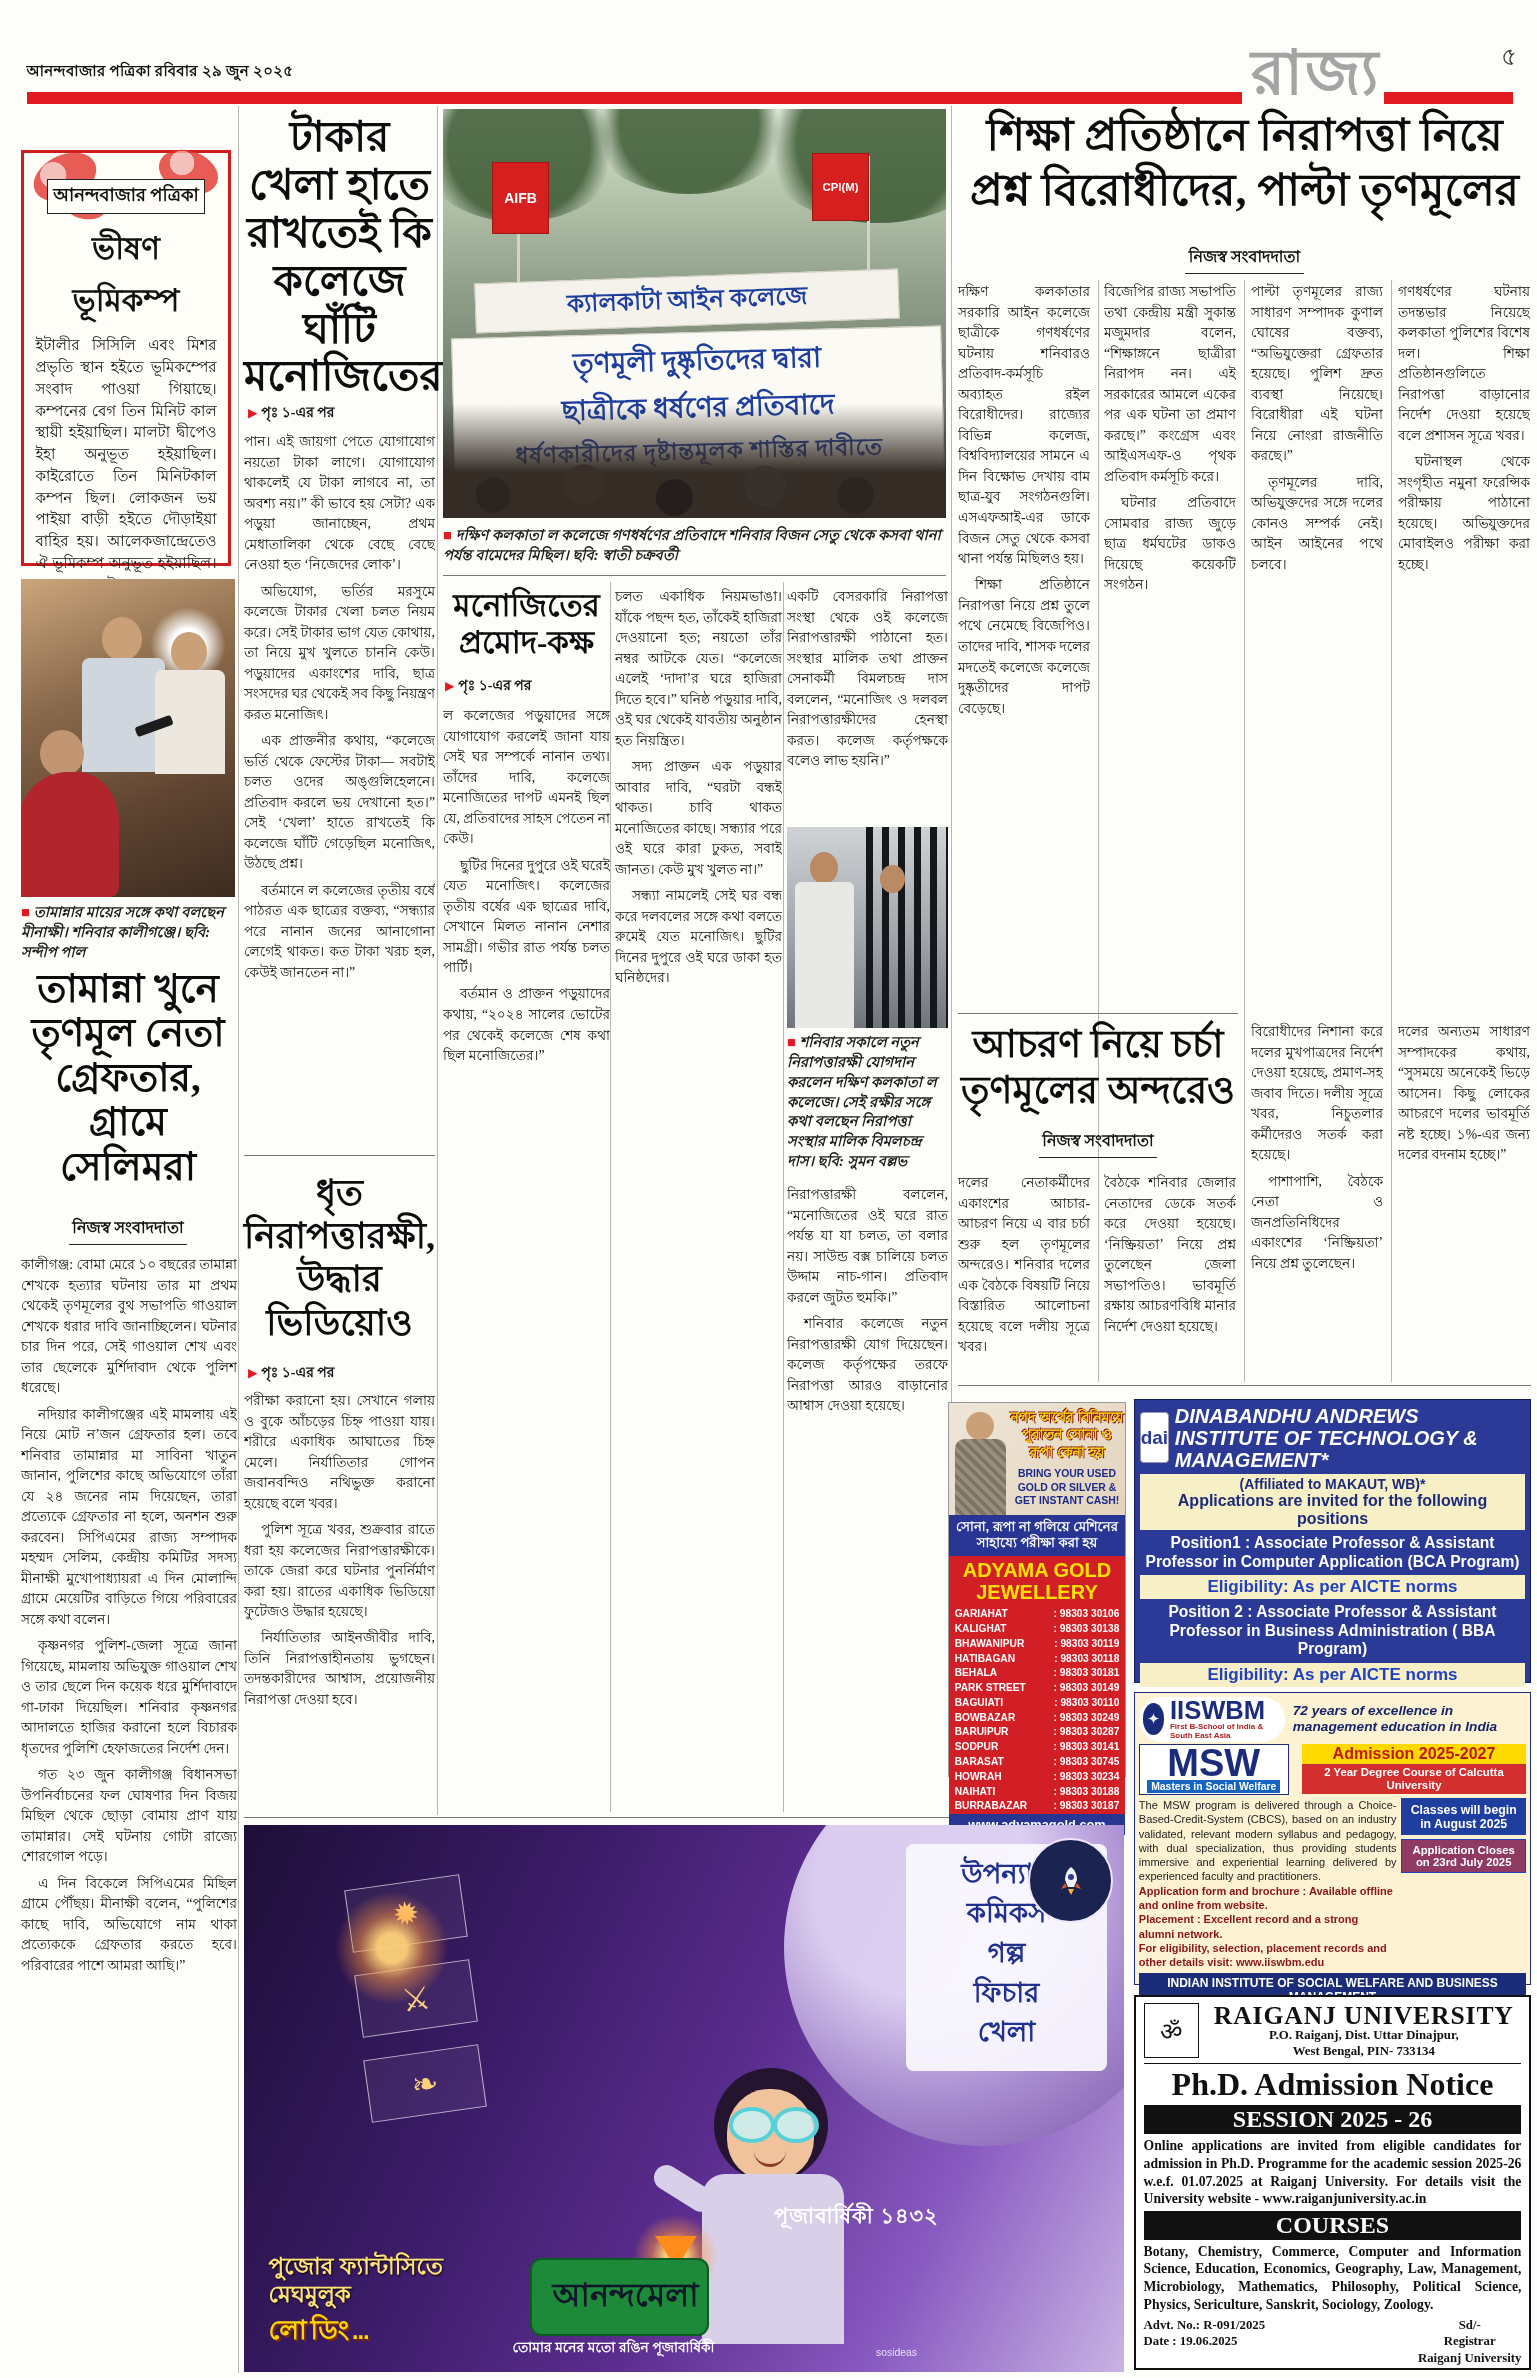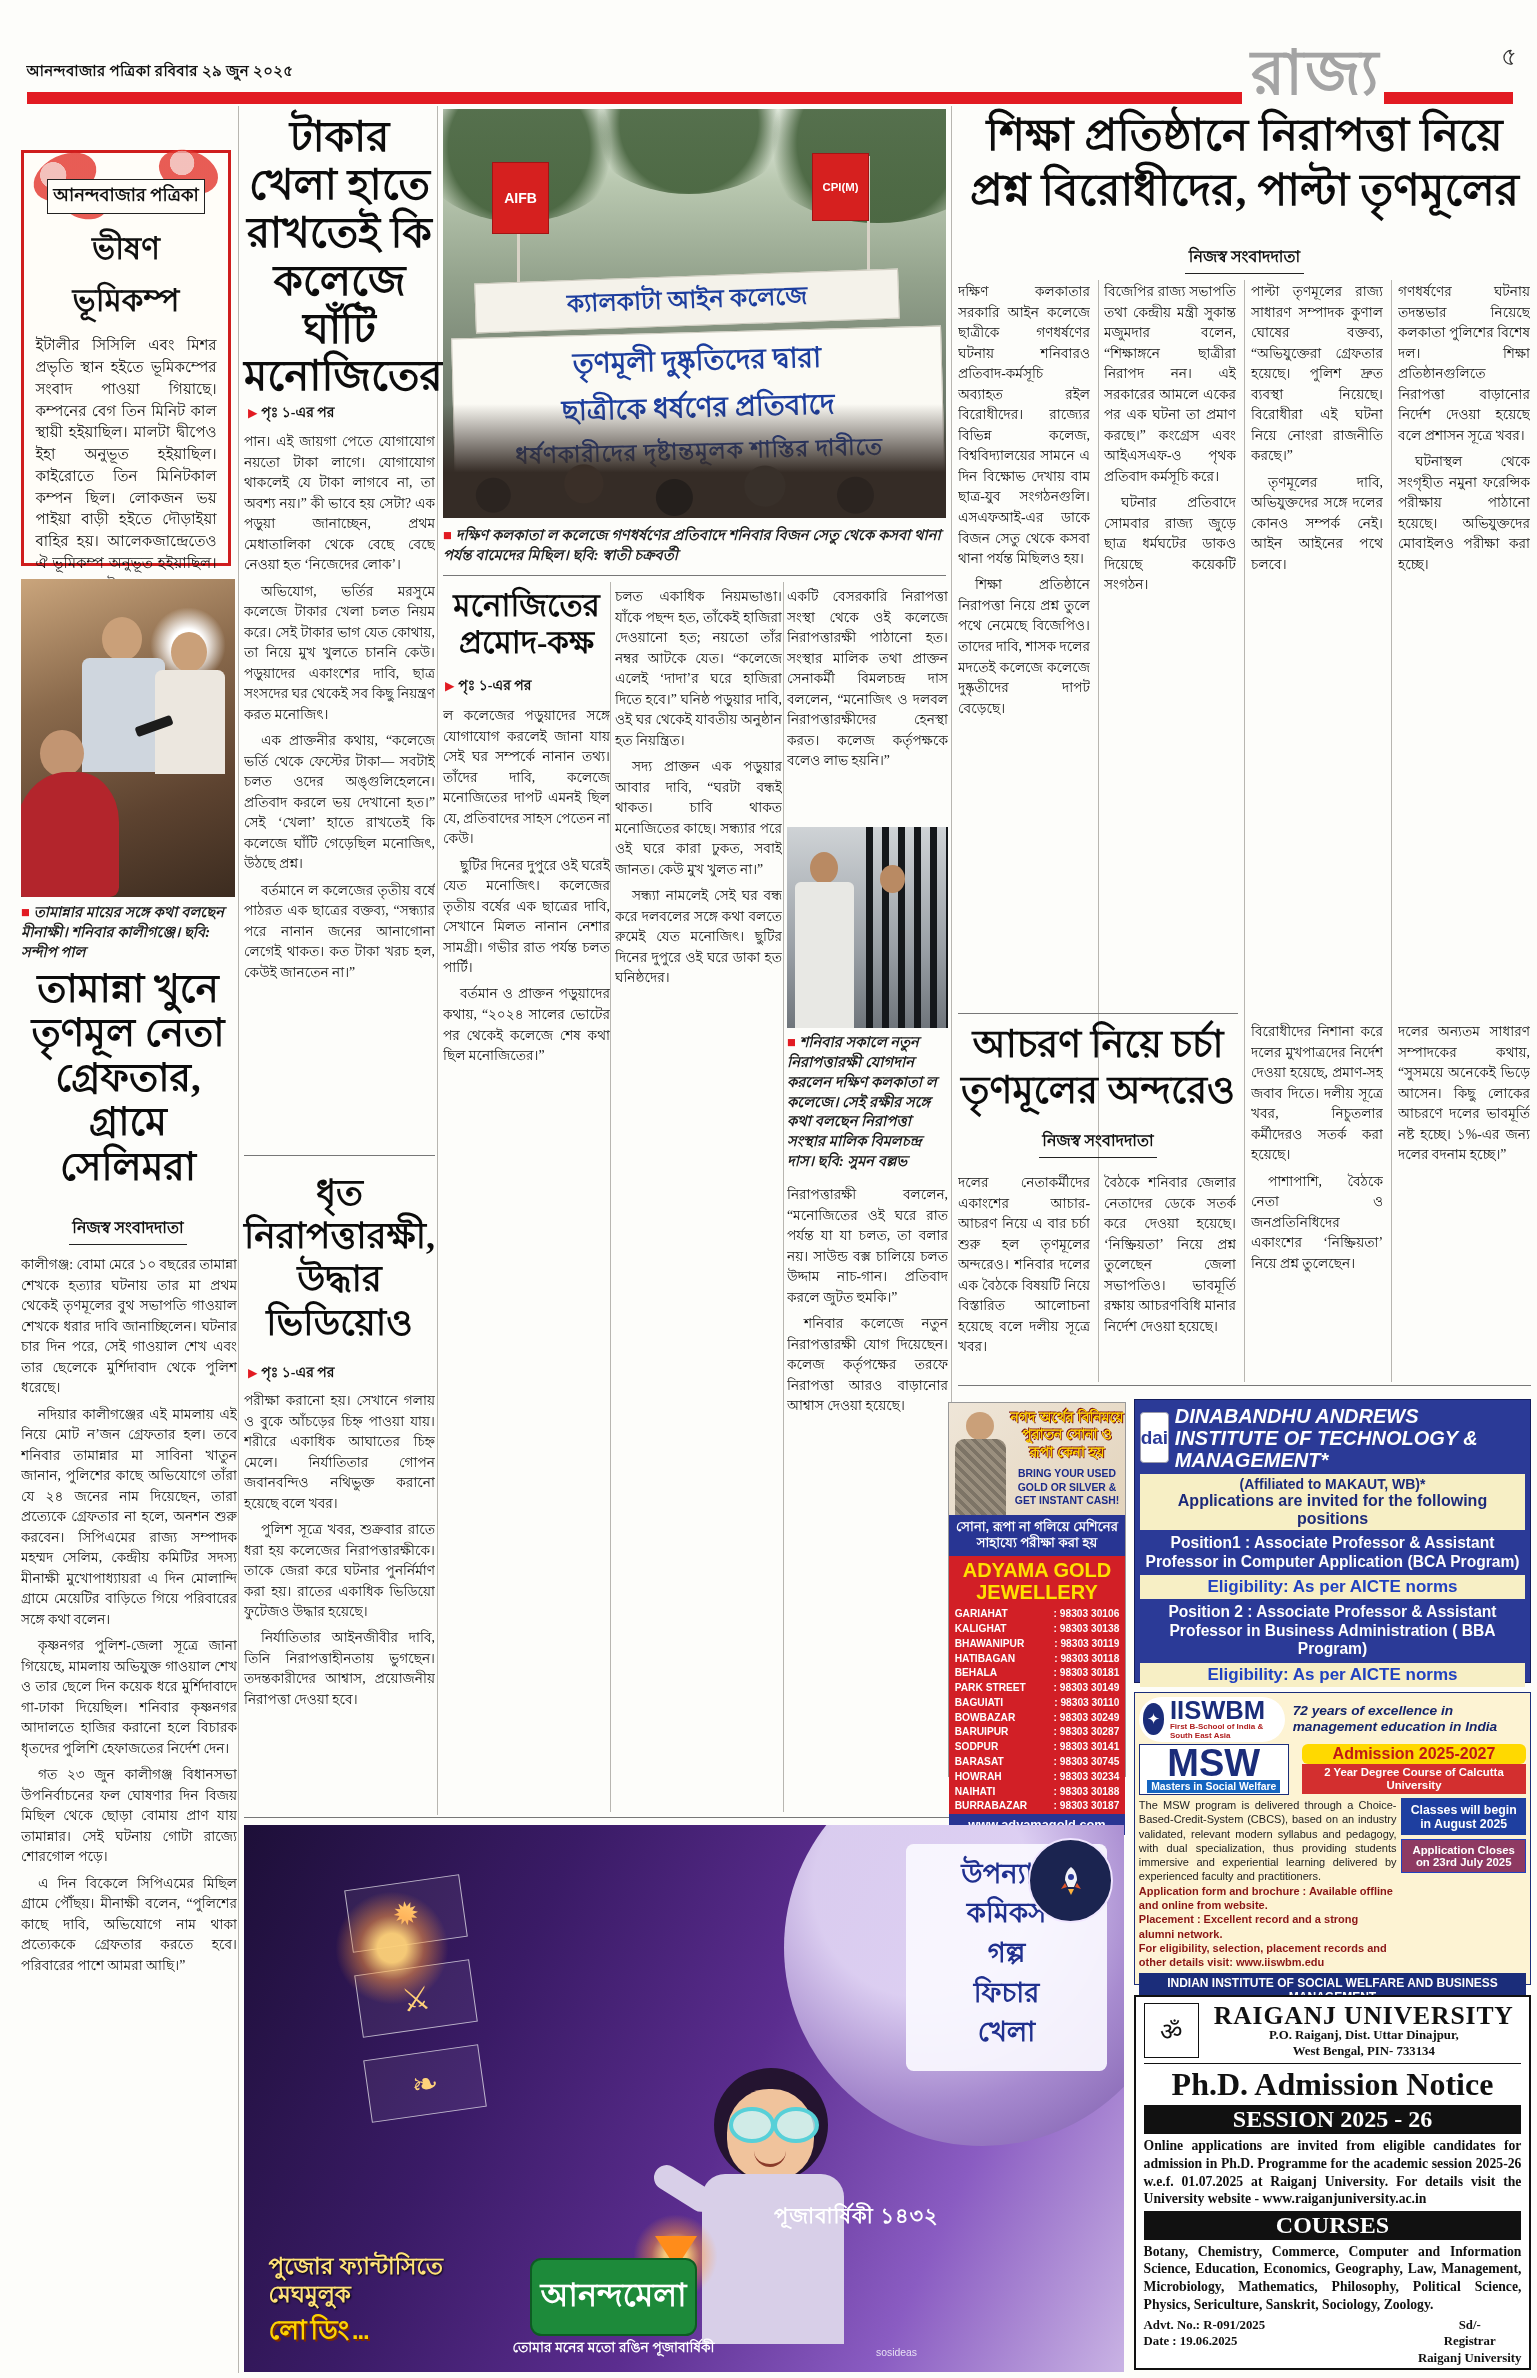--- a/index.html
+++ b/index.html
@@ -134,21 +134,21 @@
       box-sizing:border-box;padding:3.8px;}
   .iis-head{display:flex;align-items:center;}
   .iis-pill{background:#fff;border-radius:23px;padding:1.9px 9.5px 1.9px 3.8px;display:flex;align-items:center;gap:5.7px;}
   .iis-logo{width:32px;height:32px;border-radius:50%;background:#1b2d7a;color:#fff;display:flex;align-items:center;justify-content:center;font-size:15px;}
   .iis-name{color:#1b2d7a;font-weight:bold;font-size:25.6px;line-height:.9;}
   .iis-sub{color:#b02020;font-weight:bold;font-size:8px;}
   .iis-72{color:#15246b;font-weight:bold;font-style:italic;font-size:13.7px;line-height:1.15;padding-left:7.6px;}
   .iis-row2{display:flex;margin-top:2.8px;gap:13px;}
   .msw-big{color:#1b2d7a;font-weight:bold;font-size:38px;line-height:.9;text-align:center;}
   .msw-band{background:#1565c0;color:#fff;font-weight:bold;font-size:10.4px;text-align:center;padding:0.9px 3.8px;}
-  .iis-adm{background:#ffd900;color:#c01818;font-weight:bold;font-size:16px;text-align:center;padding:0.9px 5.7px;border-radius:6px;}
+  .iis-adm{background:#ffd900;color:#c01818;font-weight:bold;font-size:16px;text-align:center;padding:0.9px 5.7px;}
   .iis-2yr{background:#d32f2f;color:#fff;font-weight:bold;font-size:11.4px;text-align:center;padding:1.9px 3.8px;line-height:1.15;}
   .iis-body{font-size:11px;line-height:1.3;color:#222;text-align:justify;margin-top:2.8px;}
   .iis-note{color:#8a1515;font-weight:bold;font-size:11px;line-height:1.3;margin:0;}
   .iis-flex{display:flex;gap:4.7px;}
   .iis-boxes{width:125px;flex:none;display:flex;flex-direction:column;gap:3.8px;margin-top:2.8px;}
   .iis-box1{background:#1e3fa0;color:#fff;font-weight:bold;font-size:12.3px;text-align:center;padding:4.7px 2.8px;}
   .iis-box2{background:#8e3a62;border:1.9px solid #2040c0;color:#fff;font-weight:bold;font-size:11.4px;text-align:center;padding:3.8px 2.8px;}
   .iis-foot{background:#1b2d7a;color:#fff;text-align:center;margin-top:3.8px;padding:2.8px 1.9px;}
   .iis-f1{font-weight:bold;font-size:12px;}
   .iis-f2{font-size:9px;} .iis-f3{font-weight:bold;font-size:11px;}
@@ -181,21 +181,21 @@
   .g-hair{position:absolute;left:91px;top:5.7px;width:114px;height:114px;border-radius:50%;background:#241430;}
   .g-face{position:absolute;left:104px;top:26.5px;width:87px;height:91px;border-radius:48% 48% 45% 45%;background:#f0c39c;}
   .g-goggle{position:absolute;width:38px;height:28px;border:4.7px solid #57d0d8;border-radius:50%;background:rgba(200,245,250,.8);}
   .g-smile{position:absolute;left:131px;top:87px;width:32px;height:15px;border-bottom:3.8px solid #8a3b2a;border-radius:0 0 19px 19px;}
   .g-body{position:absolute;left:79px;top:112px;width:142px;height:170px;border-radius:23px 23px 0 0;background:#d8cfe8;}
   .g-arm{position:absolute;left:28px;top:114px;width:66px;height:24.6px;border-radius:13.2px;background:#d8cfe8;transform:rotate(32deg);}
   .top-toy{position:absolute;left:9.5px;top:142px;width:85px;height:85px;}
   .top-cone{position:absolute;left:22px;top:32px;width:0;height:0;border-left:21px solid transparent;border-right:21px solid transparent;border-top:32px solid #ff8c1a;}
   .amela-year{position:absolute;left:530px;top:375px;color:#fff;font-weight:bold;font-size:21px;letter-spacing:0.9px;}
   .amela-logo{position:absolute;left:286px;top:433px;width:163px;height:74px;background:#1d8a3a;border-radius:11.4px;
-      border:2.8px solid #0d5c22;display:flex;align-items:center;justify-content:center;color:#ffffff;font-weight:bold;font-size:32px;}
+      border:2.8px solid #0d5c22;display:flex;align-items:center;justify-content:center;color:#0f172a;font-weight:bold;font-size:32px;padding-left:12px;}
   .amela-tag{position:absolute;left:256px;top:511px;width:227px;text-align:center;color:#fff;font-size:13.7px;font-weight:bold;}
   .amela-fant{position:absolute;left:24.6px;top:428px;width:246px;color:#ffe27a;font-weight:bold;font-size:23px;line-height:1.2;text-shadow:0.9px 0.9px 1.9px #000;}
   .amela-load{position:absolute;left:24.6px;top:485px;color:#ffd400;font-family:"Liberation Mono","DejaVu Sans Mono",monospace;
       font-weight:bold;font-size:26.5px;letter-spacing:3.8px;text-shadow:1.9px 1.9px 0 #7a2a00;}
   .amela-credit{position:absolute;left:632px;top:522px;color:#e8e0f4;font-size:10.4px;}
   .rocket{width:32px;height:32px;}
 </style>
 </head>
 <body>
 

